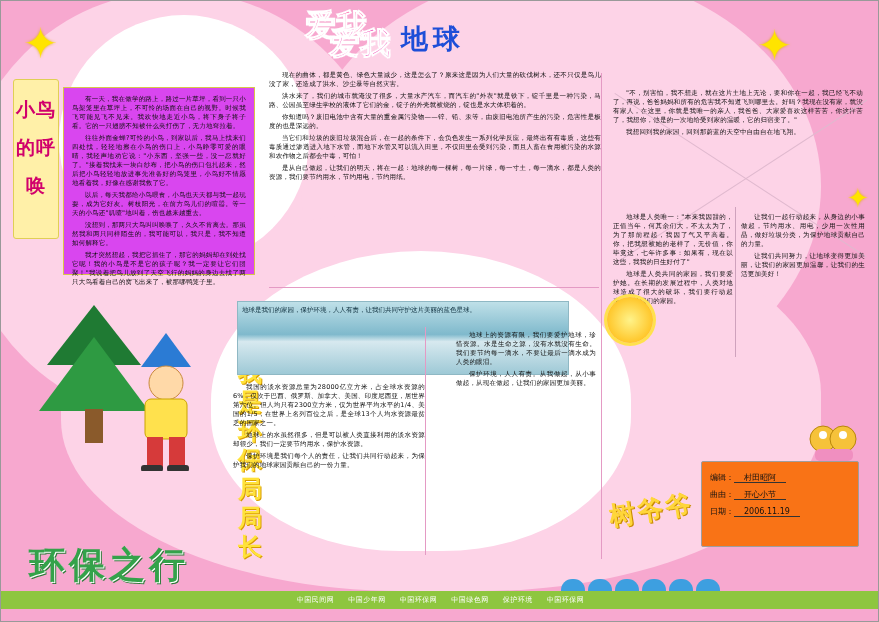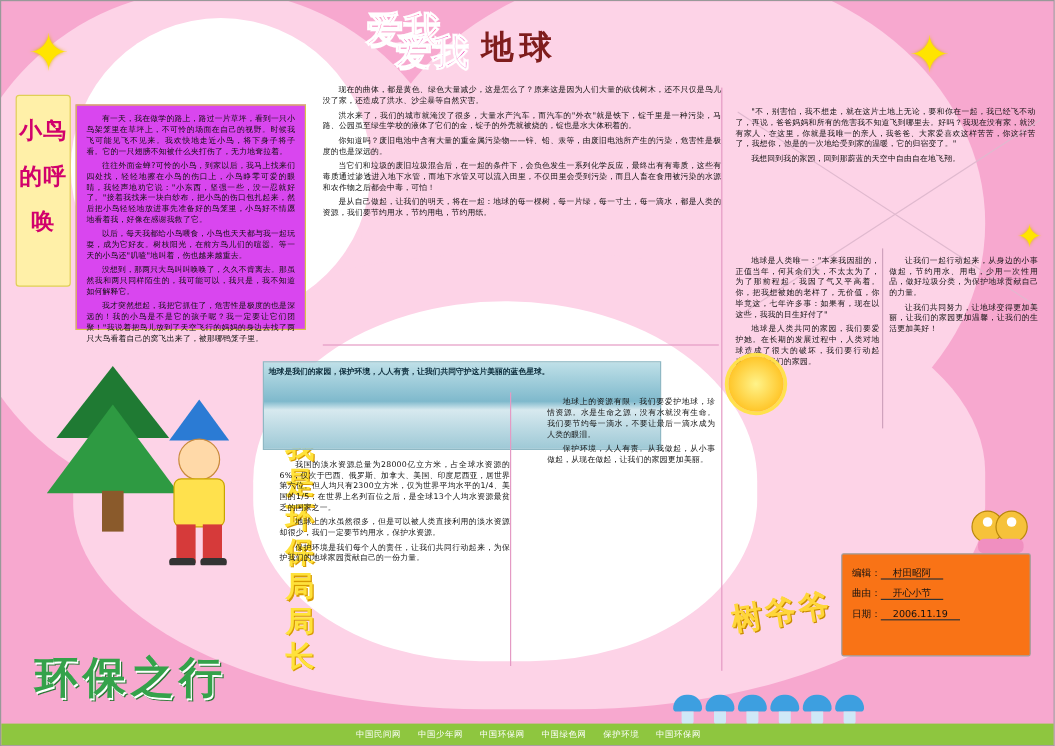--- a/index.html
+++ b/index.html
@@ -48,21 +48,21 @@
   }
   .titleLove{
     position:absolute;left:300px;top:4px;width:200px;height:56px;
     color:#ff2f8e;font-size:31px;font-weight:bold;
     -webkit-text-stroke:1px #ffffff;
   }
   .titleLove .l1{position:absolute;left:4px;top:0px;}
   .titleLove .l2{position:absolute;left:28px;top:18px;color:#e8009a;}
   .titleEarth{
     position:absolute;left:400px;top:20px;
-    font-size:27px;font-weight:bold;color:#7f1d1d;
+    font-size:27px;font-weight:bold;color:#1d4ed8;
     letter-spacing:5px;
   }
   .titleEnv{
     position:absolute;left:28px;top:540px;
     font-size:36px;font-weight:bold;color:#34a24a;
     letter-spacing:4px;
     text-shadow:1px 1px 0 #ffffff, 2px 2px 0 #2c7a38;
   }
   .titleIf{
     position:absolute;left:232px;top:300px;width:34px;
@@ -83,34 +83,33 @@
   
   .infoCard{
     position:absolute;left:700px;top:460px;width:158px;height:86px;
     background:#f97316;border:1px solid #9e9e9e;border-radius:2px;
     padding:7px 8px;box-sizing:border-box;
     font-size:8px;line-height:17px;color:#111;
   }
   .infoCard .val{border-bottom:1px solid #333;padding:0 10px;}
   
   .footBar{
-    position:absolute;left:0;bottom:0;width:879px;height:18px;
+    position:absolute;left:0;bottom:12px;width:879px;height:18px;
     background:#8ec63f;color:#ffffff;font-size:7px;
     display:flex;align-items:center;justify-content:center;gap:14px;
     letter-spacing:0.5px;
   }
   
   .treePic{position:absolute;left:28px;top:300px;width:130px;height:150px;}
   .kidPic{position:absolute;left:120px;top:330px;width:90px;height:140px;}
   .photoStrip{
-    position:absolute;left:218px;top:300px;width:330px;height:72px;
+    position:absolute;left:236px;top:300px;width:330px;height:72px;
     background:linear-gradient(#bfe0e8,#7fb9cc 45%,#d7e9ef 55%,#9ec9d6);
     border:1px solid #8fb8c4;
     overflow:hidden;
-    font-weight:bold;
   }
   .photoStrip .caption{
     position:absolute;left:4px;top:4px;right:4px;
     font-size:6.5px;line-height:9px;color:#0a2b3a;
   }
   .sunIcon{
     position:absolute;left:606px;top:296px;width:46px;height:46px;
     border-radius:50%;background:radial-gradient(#fff38a,#ffb300);
     box-shadow:0 0 0 3px #ffe14d;
   }
@@ -151,21 +150,21 @@
   </div>
   <div class="titleEarth">地球</div>
 
   <div class="titleBird">小鸟的呼唤</div>
 
   <div class="box panelYellow tbox" style="left:62px;top:86px;width:192px;height:188px;padding:7px 8px;">
     <p>有一天，我在做学的路上，路过一片草坪，看到一只小鸟架笼里在草坪上，不可怜的场面在自己的视野。时候我飞可能见飞不见来。我欢快地走近小鸟，将下身子将子看。它的一只翅膀不知被什么夹打伤了，无力地耷拉着。</p>
     <p>往往外面金蝉?可怜的小鸟，到家以后，我马上找来们四处找，轻轻地擦在小鸟的伤口上，小鸟睁零可爱的眼睛，我轻声地劝它说："小东西，坚强一些，没一忍就好了。"接着我找来一块白纱布，把小鸟的伤口包扎起来，然后把小鸟轻轻地放进事先准备好的鸟笼里，小鸟好不情愿地看着我，好像在感谢我救了它。</p>
     <p>以后，每天我都给小鸟喂食，小鸟也天天都与我一起玩耍，成为它好友。树枝阳光，在前方鸟儿们的喧嚣。等一天的小鸟还"叽喳"地叫着，伤也越来越重去。</p>
     <p>没想到，那两只大鸟叫叫唤唤了，久久不肯离去。那虽然我和两只同样陌生的，我可能可以，我只是，我不知道如何解释它。</p>
-    <p>我才突然想起，我把它抓住了，危害性是极度的也是深远的！我的小鸟是不是它的孩子呢？我一定要让它们团聚！"我说着把鸟儿放到了天空飞行的妈妈的身边去找了两只大鸟看着自己的窝飞出来了，被那哪鸭笼子里。</p>
+    <p>我才突然想起，我把它抓住了，那它的妈妈却在到处找它呢！我的小鸟是不是它的孩子呢？我一定要让它们团聚！"我说着把鸟儿放到了天空飞行的妈妈的身边去找了两只大鸟看着自己的窝飞出来了，被那哪鸭笼子里。</p>
   </div>
 
   <div class="box tbox" style="left:268px;top:70px;width:332px;height:200px;">
     <p>现在的曲体，都是黄色、绿色大量减少，这是怎么了？原来这是因为人们大量的砍伐树木，还不只仅是鸟儿没了家，还造成了洪水、沙尘暴等自然灾害。</p>
     <p>洪水来了，我们的城市就淹没了很多，大量水产汽车，而汽车的"外衣"就是铁下，锭千里是一种污染，马路、公园虽至绿生学校的液体了它们的金，锭子的外壳就被烧的，锭也是水大体积着的。</p>
     <p>你知道吗？废旧电池中含有大量的重金属污染物——锌、铅、汞等，由废旧电池所产生的污染，危害性是极度的也是深远的。</p>
     <p>当它们和垃圾的废旧垃圾混合后，在一起的条件下，会负色发生一系列化学反应，最终出有有毒质，这些有毒质通过渗透进入地下水管，而地下水管又可以流入田里，不仅田里会受到污染，而且人畜在食用被污染的水源和农作物之后都会中毒，可怕！</p>
     <p>是从自己做起，让我们的明天，将在一起：地球的每一棵树，每一片绿，每一寸土，每一滴水，都是人类的资源，我们要节约用水，节约用电，节约用纸。</p>
   </div>
 

